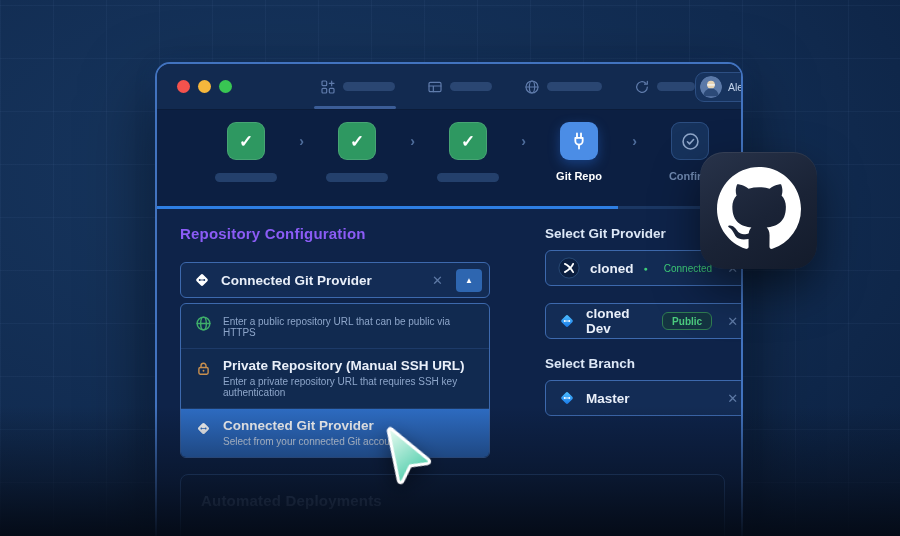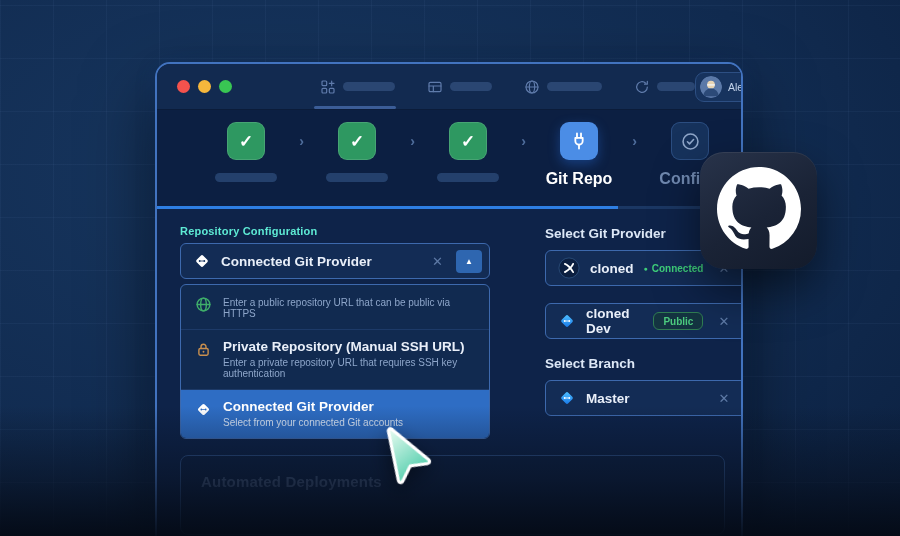--- a/index.html
+++ b/index.html
@@ -57,33 +57,33 @@
   
   .stepper { position:relative; height:99px; background:#0c1f42; }
   .steps { display:flex; align-items:flex-start; padding:12px 0 0 46px; }
   .step { width:86px; display:flex; flex-direction:column; align-items:center; }
   .step-icon { width:38px; height:38px; border-radius:9px; display:flex; align-items:center; justify-content:center; }
   .step-icon.done { background:#2e9861; box-shadow:inset 0 0 0 1px rgba(255,255,255,.12); }
   .step-icon.done span { color:#fff; font-size:17px; font-weight:bold; }
   .step-icon.active { background:#4b8de6; box-shadow:0 4px 12px rgba(40,110,220,.4); }
   .step-icon.todo { background:#16325c; box-shadow:inset 0 0 0 1px #2b4d80; }
   .step-skel { width:62px; height:9px; border-radius:5px; background:#24406c; margin-top:13px; }
-  .step-label { margin-top:10px; font-size:16px; font-weight:bold; color:#fff; }
+  .step-label { margin-top:10px; font-size:11px; font-weight:bold; color:#fff; }
   .step-label.dim { color:#6f88af; font-weight:600; }
   .sep { width:25px; text-align:center; color:#4f6d9c; font-size:14px; font-weight:bold; line-height:38px; }
   .progress-track { position:absolute; left:0; bottom:0; width:100%; height:3px; background:#1b3763; }
   .progress-fill { height:100%; background:#2e7ee2; width:79%; }
 
   
   .content { padding:14px 16px 0 23px; }
   .cols { display:flex; }
   .col-left { width:310px; margin-right:14px; flex:none; }
   .col-right { flex:1;margin-left:41px; }
 
-  .col-left h2 { font-size:11px; color:#5eead4; font-weight:bold; letter-spacing:.2px; margin:2px 0 6px; }
+  .col-left h2 { font-size:15px; color:#8b5cf6; font-weight:bold; letter-spacing:.2px; margin:2px 0 20px; }
 
   .select-control {
     height:36px; border:1.5px solid #3d69ad; border-radius:6px; background:#132c55;
     display:flex; align-items:center; padding:0 7px 0 12px; gap:10px;
   }
   .select-value { font-size:13.5px; color:#e9eff9; font-weight:600; margin-right:auto; }
   .clear { color:#5e7aa6; font-size:13px; padding:0 3px; cursor:default; }
   .dd-btn { width:26px; height:23px; background:#2e66b0; border-radius:4px; color:#fff;
             font-size:8px; display:flex; align-items:center; justify-content:center; flex:none; }
   .icon-16 svg { width:18px; height:18px; display:block; }
@@ -95,21 +95,21 @@
   .opt-title { font-size:13.5px; font-weight:bold; color:#e9eff9; }
   .opt-desc { font-size:10px; color:#8ea6ca; margin-top:3px; }
   .option.selected { background:#2e6dc4; }
   .option.selected .opt-title { color:#fff; }
   .option.selected .opt-desc { color:#d6e4f7; }
 
   .field-label { font-size:13.5px; font-weight:bold; color:#dce7f6; margin:3px 0 9px; }
   .field { margin-bottom:17px; }
   .logo-circle { width:22px; height:22px; flex:none; }
   .logo-circle svg { width:22px; height:22px; display:block; }
-  .status-badge { display:flex; align-items:center; gap:4px; font-size:10px; font-weight:bold; color:#3ecf7a; margin-right:2px; }
+  .status-badge { display:flex; align-items:center; gap:16px; font-size:10px; font-weight:normal; color:#3ecf7a; margin-right:2px; }
   .status-badge .dot-g { font-size:7px; line-height:1; }
   .pill-badge { font-size:10px; font-weight:bold; color:#4ccb7f; border:1px solid #2f7d52;
                 background:rgba(22,62,42,.45); border-radius:6px; padding:2.5px 9px; margin-right:2px; }
 
   .auto-box {
     margin-top:16px; border:1.5px solid #2b4d82; border-radius:8px;
     background:rgba(15,34,66,.6); height:80px; padding:17px 20px;
   }
   .auto-box h3 { font-size:15px; font-weight:bold; color:#3d5379; letter-spacing:.2px; }
 

